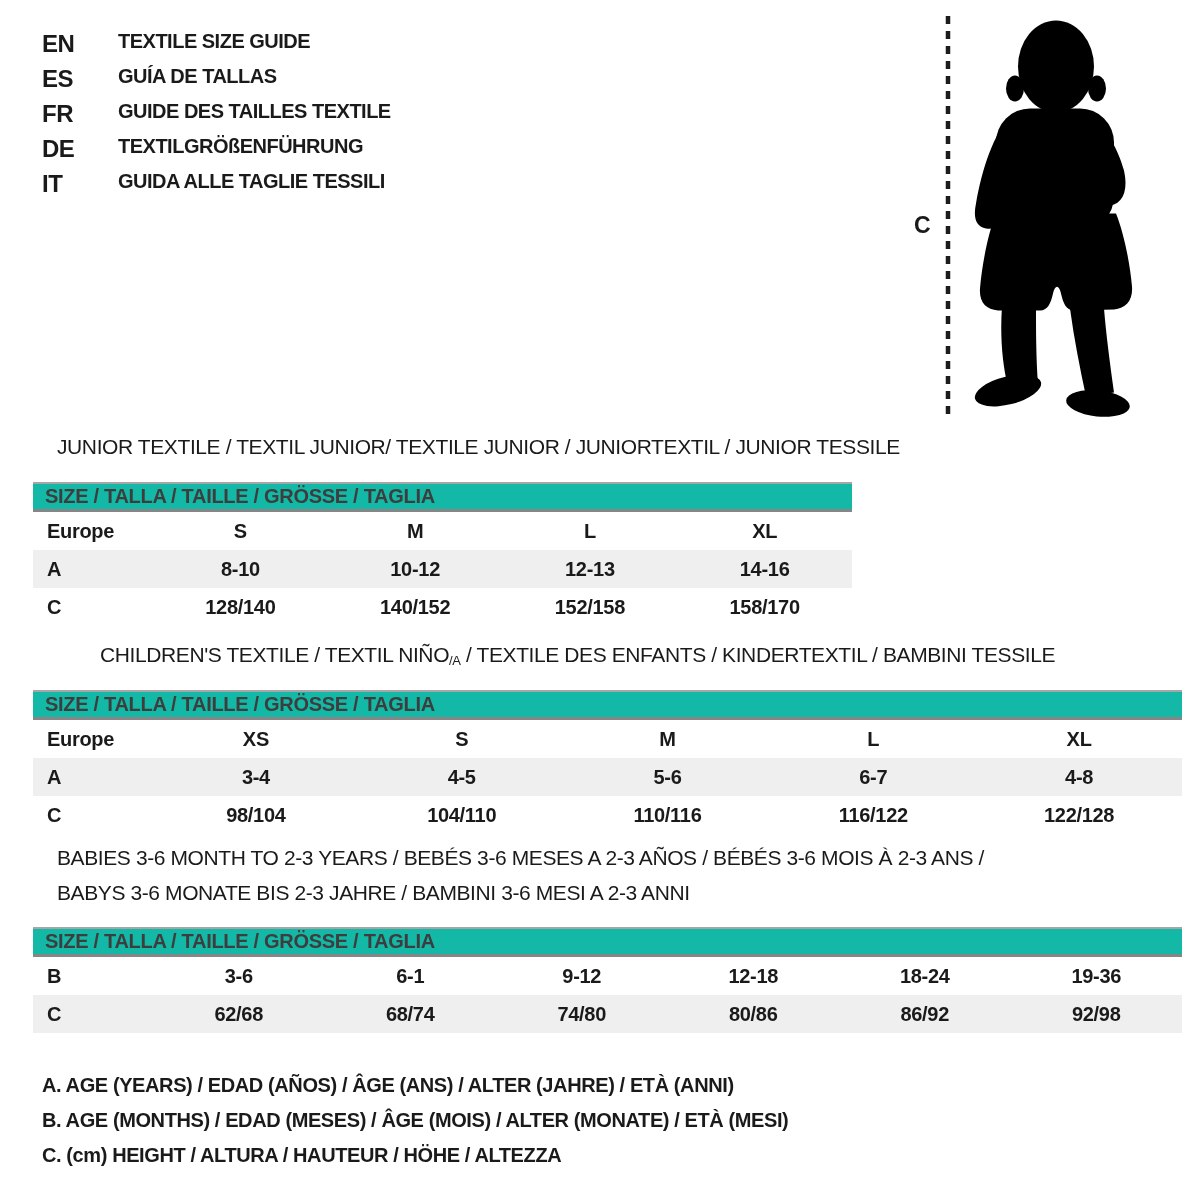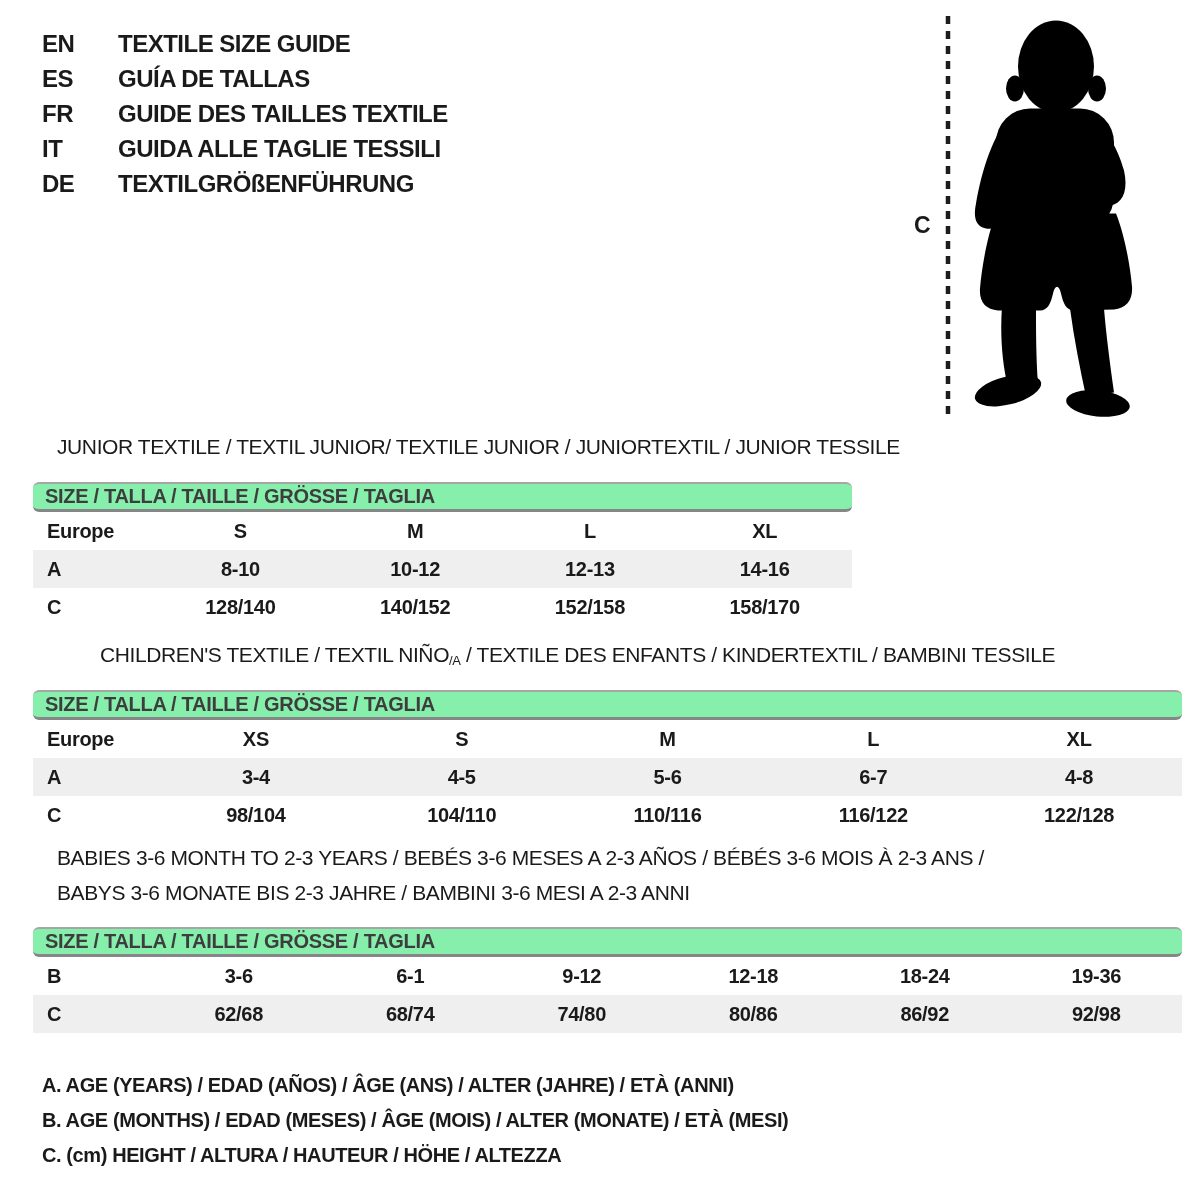--- a/index.html
+++ b/index.html
@@ -6,38 +6,38 @@
   .page {
     position:relative; width:1200px; height:1200px; background:#ffffff;
     font-family:"Liberation Sans","DejaVu Sans",sans-serif;
     color:#1a1a1a; overflow:hidden;
   }
 
   
   .lang-header { position:absolute; left:42px; top:30px; }
   .lang-row { display:flex; height:35px; align-items:flex-start; }
   .lang-code { display:inline-block; width:76px; font-size:24px; font-weight:bold; letter-spacing:-0.5px; }
-  .lang-title { font-size:24px; font-weight:bold; letter-spacing:-0.5px; white-space:nowrap; }
+  .lang-title { font-size:20px; font-weight:bold; letter-spacing:-0.5px; white-space:nowrap; }
 
   
   .figure-label { position:absolute; left:914px; top:212px; font-size:23px; font-weight:bold; }
   .dash-line { position:absolute; left:945px; top:16px; }
   .toddler { position:absolute; left:966px; top:17px; }
 
   
   .section-heading { position:absolute; left:57px; font-size:21px; font-weight:normal; letter-spacing:-0.4px; white-space:nowrap; }
   .section-heading .sub { font-size:13px; vertical-align:-3px; }
 
   
   .size-table { position:absolute; left:33px; }
   .size-table .bar {
-    box-sizing:border-box; height:30px; background:#86efac;
+    box-sizing:border-box; height:30px; background:#14b8a6;
     border-top:2px solid #a6a6a6; border-bottom:3px solid #868686;
     display:flex; align-items:center; padding-left:12px;
-    color:#3d3d3d; font-size:20px; font-weight:bold; letter-spacing:-0.3px;border-radius:6px;
+    color:#3d3d3d; font-size:20px; font-weight:bold; letter-spacing:-0.3px;
   }
   .size-table .trow { display:flex; height:38px; align-items:center; font-size:20px; font-weight:bold; letter-spacing:-0.3px; }
   .size-table .trow.shaded { background:#efefef; }
   .size-table .lbl { box-sizing:border-box; width:120px; padding-left:14px; }
   .size-table .cell { flex:1; text-align:center; }
 
   
   .legend { position:absolute; left:42px; top:1068px;text-align:right; }
   .legend-row { height:35px; display:flex; align-items:center; font-size:20px; font-weight:bold; letter-spacing:-0.4px; white-space:nowrap; }
 </style>
@@ -53,26 +53,26 @@
     </div>
     <div class="lang-row">
       <span class="lang-code">ES</span>
       <span class="lang-title">GUÍA DE TALLAS</span>
     </div>
     <div class="lang-row">
       <span class="lang-code">FR</span>
       <span class="lang-title">GUIDE DES TAILLES TEXTILE</span>
     </div>
     <div class="lang-row">
+      <span class="lang-code">DE</span>
+      <span class="lang-title">TEXTILGRÖßENFÜHRUNG</span>
+    </div>
+    <div class="lang-row">
       <span class="lang-code">IT</span>
       <span class="lang-title">GUIDA ALLE TAGLIE TESSILI</span>
-    </div>
-    <div class="lang-row">
-      <span class="lang-code">DE</span>
-      <span class="lang-title">TEXTILGRÖßENFÜHRUNG</span>
     </div>
   </div>
 
   <span class="figure-label">C</span>
 
   <svg class="dash-line" width="6" height="404" viewBox="0 0 6 404">
     <line x1="3" y1="0" x2="3" y2="404" stroke="#1c1c1c" stroke-width="4.5" stroke-dasharray="8 7"></line>
   </svg>
 
   <svg class="toddler" width="180" height="403" viewBox="0 0 180 400">

